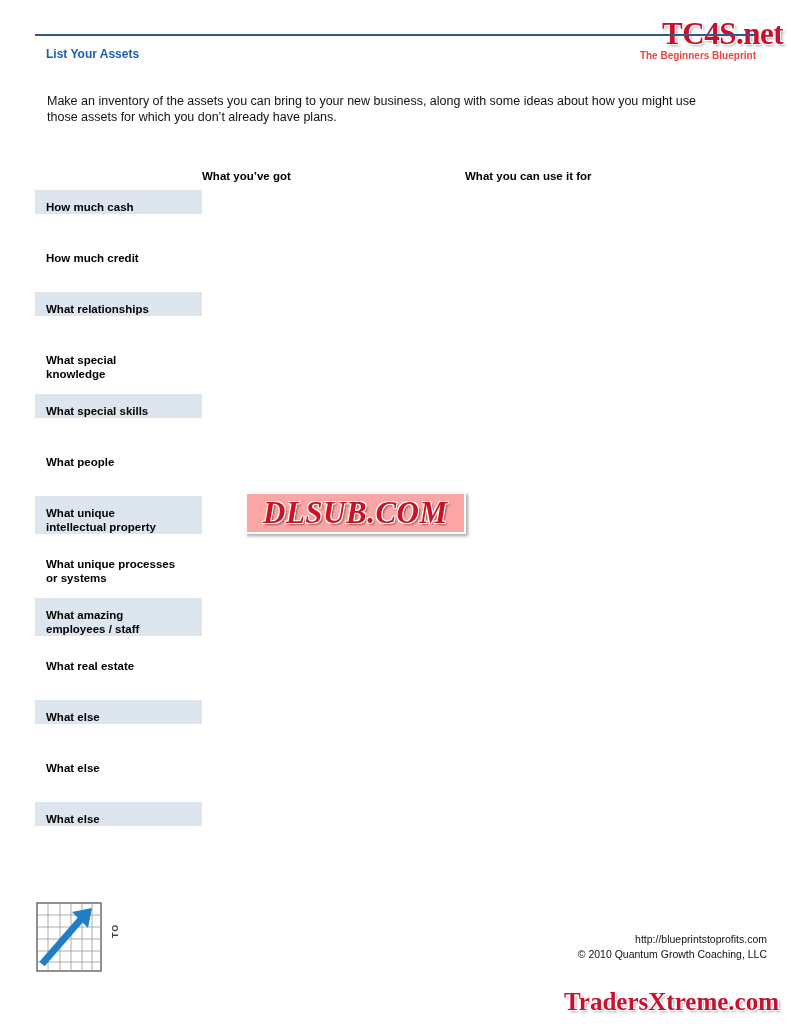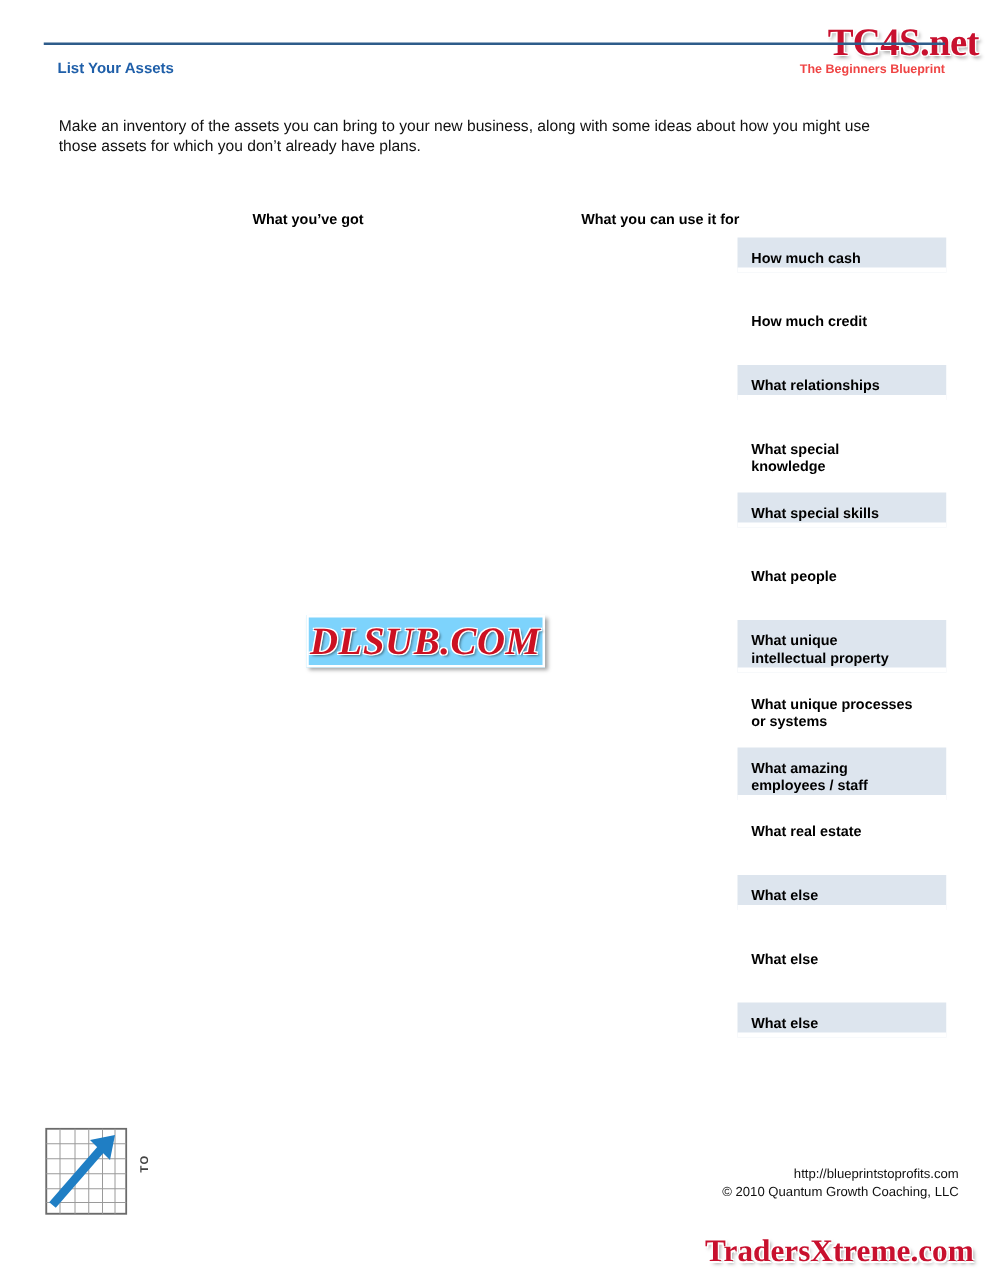--- a/index.html
+++ b/index.html
@@ -88,22 +88,21 @@
     font-weight: bold;
     color: #000;
     top: 4px;
   }
   .col-head.c1 { left: 167px; }
   .col-head.c2 { left: 430px; }
 
   .row {
     display: flex;
     height: 51px;
-    align-items: flex-end;
-    flex-direction: column;
+    align-items: flex-start;
   }
   .row.shaded .cell-label,
   .row.shaded .cell-got,
   .row.shaded .cell-use {
     background: #dde5ee;
   }
   .row.plain .cell-label,
   .row.plain .cell-got,
   .row.plain .cell-use {
     background: #ffffff;
@@ -133,23 +132,23 @@
   .dlsub {
     position: absolute;
     top: 492px;
     left: 245px;
     font-family: "Liberation Serif", serif;
     font-weight: bold;
     font-style: italic;
     font-size: 31px;
     letter-spacing: 0.5px;
     color: #cc1122;
-    background: #7dd3fc;
+    background: #fca5a5;
     border: 2px solid #ffffff;
-    padding: 1px 1px;
+    padding: 1px 16px;
     text-shadow:
        1px 1px 0 #ffffff,
       -1px 1px 0 #ffffff,
        1px -1px 0 #ffffff,
       -1px -1px 0 #ffffff,
        2px 2px 2px rgba(0,0,0,0.45);
     box-shadow: 2px 2px 3px rgba(0,0,0,0.35);
   }
 
   

